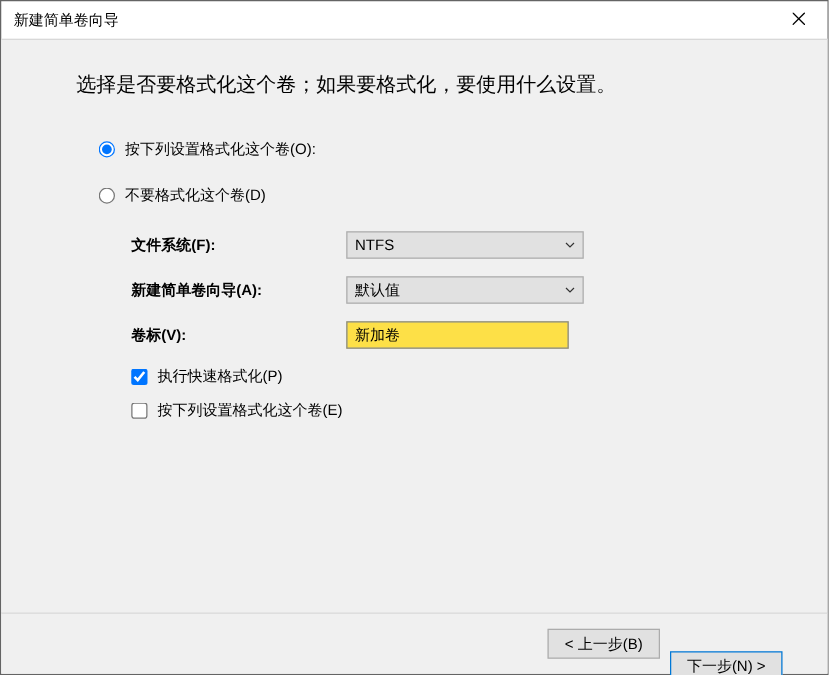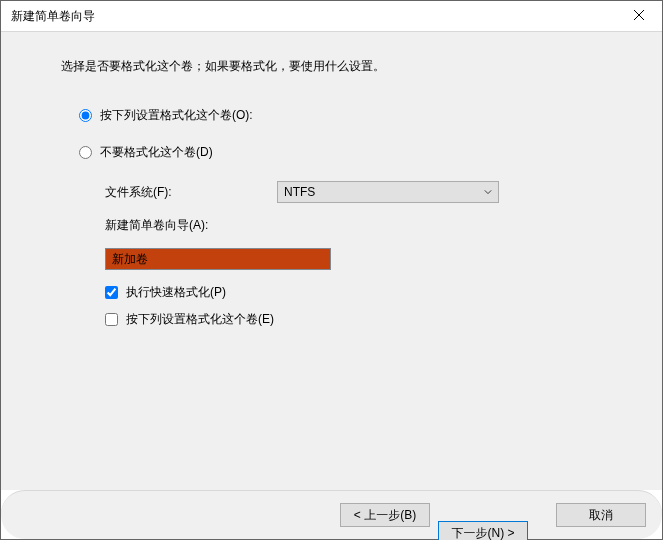--- a/index.html
+++ b/index.html
@@ -56,21 +56,21 @@
     padding-top: 4px;
   }
   .body {
     flex: 1;
     background: #f0f0f0;
     border-top: 1px solid #d8d8d8;
     padding: 26px 0 0 60px;
     box-sizing: border-box;
   }
   .instruction {
-    font-size: 12px;
+    font-size: 16px;
     margin-bottom: 32px;
   }
   .radiogroup {
     padding-left: 18px;
   }
   .radio-row {
     display: flex;
     align-items: center;
     margin-bottom: 20px;
     font-size: 12px;
@@ -82,42 +82,43 @@
     padding-left: 26px;
   }
   .field-row {
     display: flex;
     align-items: center;
     margin-bottom: 14px;
   }
   .field-row .label {
     width: 172px;
     font-size: 12px;
+    font-weight: bold;
   }
   .combo {
-    width: 222px;
+    width: 190px;
     height: 22px;
     border: 1px solid #acacac;
     background: #e1e1e1;
     display: flex;
     align-items: center;
     justify-content: space-between;
     padding: 0 6px 0 6px;
     box-sizing: border-box;
     font-size: 12px;
   }
   .combo .chev svg {
     width: 8px;
     height: 8px;
   }
   .textbox {
-    width: 226px;
+    width: 178px;
     height: 22px;
     border: 1px solid #828790;
-    background: #c2410c;
+    background: #fde047;
     box-sizing: border-box;
     padding: 0 6px;
     font-size: 12px;
     font-family: inherit;
   }
   .check-row {
     display: flex;
     align-items: center;
     font-size: 12px;
     margin-bottom: 10px;
@@ -127,21 +128,20 @@
   }
   .footer {
     height: 48px;
     background: #f0f0f0;
     border-top: 1px solid #d8d8d8;
     display: flex;
     align-items: center;
     justify-content: flex-end;
     padding-right: 16px;
     gap: 8px;
-    border-radius: 24px;
   }
   .btn {
     min-width: 90px;
     height: 24px;
     border: 1px solid #acacac;
     background: #e1e1e1;
     font-size: 12px;
     font-family: inherit;
     cursor: default;
     padding: 0 10px;
@@ -196,23 +196,32 @@
             <span class="chev">
               <svg viewBox="0 0 10 10">
                   <polyline points="1,3 5,7 9,3" fill="none" stroke="#333" stroke-width="1.2"></polyline>
                 </svg>
             </span>
           </div>
         </div>
 
         <div class="field-row">
           <div class="label">新建简单卷向导(A):</div>
+          <div class="combo">
+            <span>默认值</span>
+            <span class="chev">
+              <svg viewBox="0 0 10 10">
+                  <polyline points="1,3 5,7 9,3" fill="none" stroke="#333" stroke-width="1.2"></polyline>
+                </svg>
+            </span>
+          </div>
         </div>
 
         <div class="field-row">
+          <div class="label">卷标(V):</div>
           <input class="textbox" type="text" value="新加卷" style="">
         </div>
 
         <label class="check-row">
           <input type="checkbox" checked="" style="">
           <span>执行快速格式化(P)</span>
         </label>
 
         <label class="check-row">
           <input type="checkbox" style="">
@@ -220,16 +229,15 @@
         </label>
 
       </div>
     </div>
   </div>
 
   <div class="footer">
     <button class="btn">&lt; 上一步(B)</button>
     <button class="btn default">下一步(N) &gt;</button>
     <div class="gap"></div>
-    <button class="btn">取消</button>
   </div>
 
 </div>
 
 </body></html>

